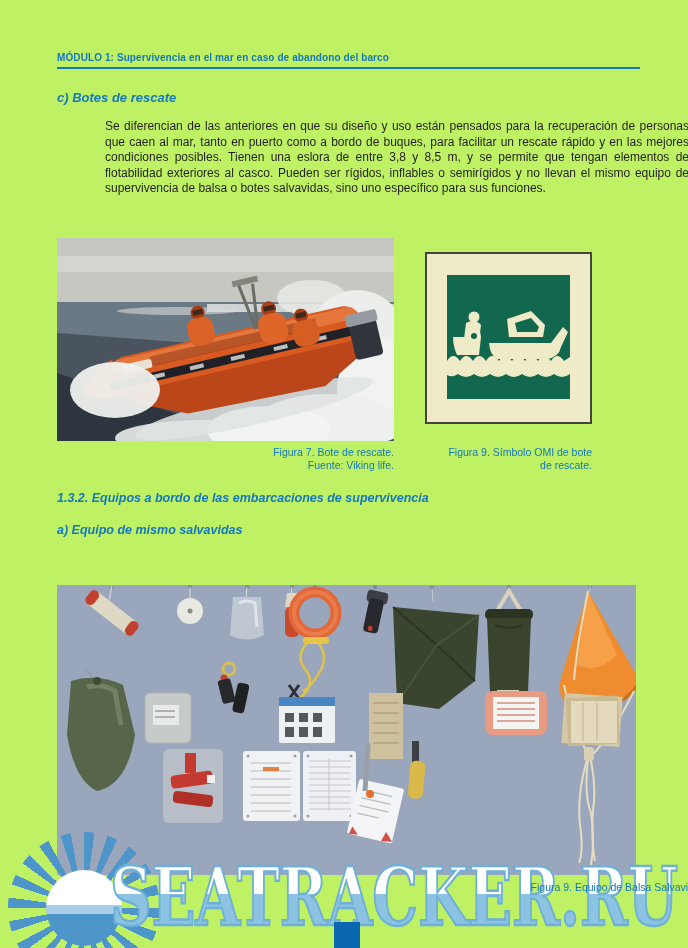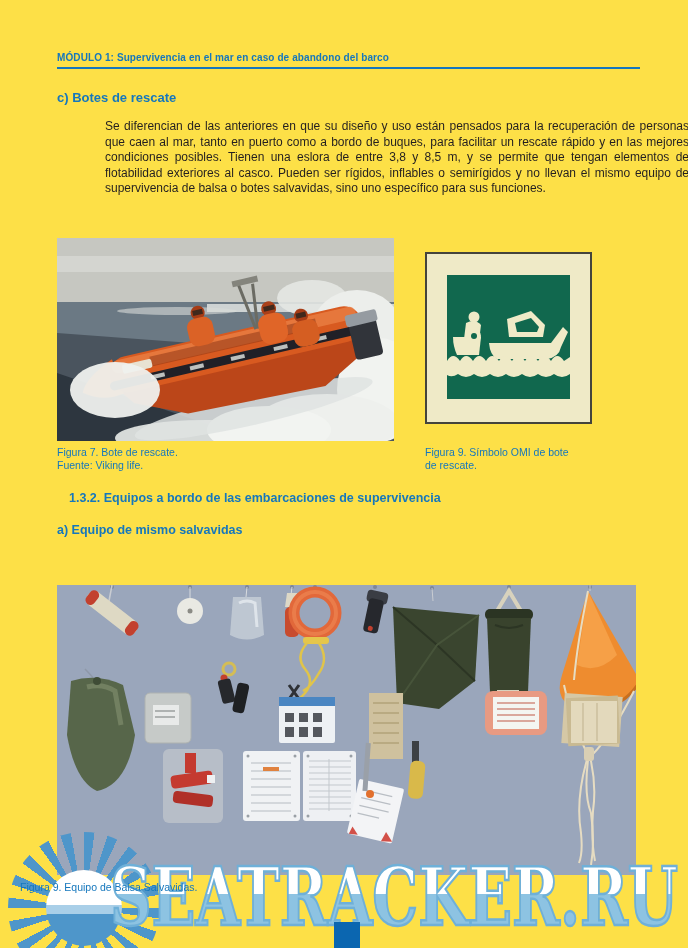--- a/index.html
+++ b/index.html
@@ -1,31 +1,31 @@
 <!DOCTYPE html>
 <html style="--accent: #1577bd; --text: #231f20; --footer-square: #0b66b0; --sun-blue: #4e96ca; --sun-light: #a9cfe8; --watermark-fill: #8dc3e2; --watermark-stroke: #6fb0d8; --sign-green: #11684e; --sign-cream: #efeac7; --fig9-bg: #9aa6bb; --boat-orange: #d85a20;"><head>
 <meta charset="utf-8">
 <style>
   html,body{margin:0;padding:0;background:#ffffff;}
-  .page{position:relative;width:688px;height:948px;background:#fde047;overflow:hidden;
+  .page{position:relative;width:688px;height:948px;background:#bef264;overflow:hidden;
         font-family:"Liberation Sans",sans-serif;color:var(--text,#231f20);}
   .abs{position:absolute;}
   .module-label{left:57px;top:52px;font-size:10px;font-weight:bold;color:var(--accent);letter-spacing:.1px;}
   .header-rule{left:57px;top:67px;width:583px;height:2px;background:var(--accent);}
-  .h-blue{font-weight:bold;color:var(--accent);font-size:13px;}
+  .h-blue{font-weight:bold;color:var(--accent);font-size:13px;font-style:italic;}
   .c-title{left:57px;top:90px;}
   .c-paragraph{left:57px;top:119px;width:584px;font-size:12px;line-height:15.5px;text-align:justify;margin-left:48px;}
   .fig7{left:57px;top:238px;width:337px;height:203px;}
   .fig8{left:425px;top:252px;width:167px;height:172px;background:var(--sign-cream);
         border:2px solid #44443c;box-sizing:border-box;}
   .fig8 svg{position:absolute;left:20px;top:21px;}
-  .caption{color:var(--accent);font-size:10.5px;line-height:12.5px;text-align:left;}
+  .caption{color:var(--accent);font-size:10.5px;line-height:12.5px;text-align:right;}
   .fig7-caption{left:57px;top:446px;width:337px;}
   .fig8-caption{left:425px;top:446px;width:167px;}
-  .s132-title{left:57px;top:491px;font-size:12.5px;margin-left:12px;}
+  .s132-title{left:57px;top:491px;font-size:12.5px;}
   .a-title{left:57px;top:523px;font-size:12.5px;}
   .a-intro{left:57px;top:550px;font-size:12px;white-space:nowrap;}
   .fig9{left:57px;top:585px;width:579px;height:290px;z-index:1;}
   .watermark{left:0;top:826px;width:576px;height:122px;z-index:5;pointer-events:none;}
   .sun{position:absolute;left:8px;top:6px;width:152px;height:152px;}
   .sun-rays{position:absolute;inset:0;border-radius:50%;
     background:repeating-conic-gradient(var(--sun-blue) 0deg 8deg, rgba(0,0,0,0) 8deg 18deg);}
   .sun-disc{position:absolute;left:38px;top:38px;width:76px;height:76px;border-radius:50%;overflow:hidden;
     background:linear-gradient(to bottom,#ffffff 0 46%,var(--sun-light) 46% 58%,var(--sun-blue) 58% 100%);}
   .wm-text{position:absolute;left:100px;top:0;}

